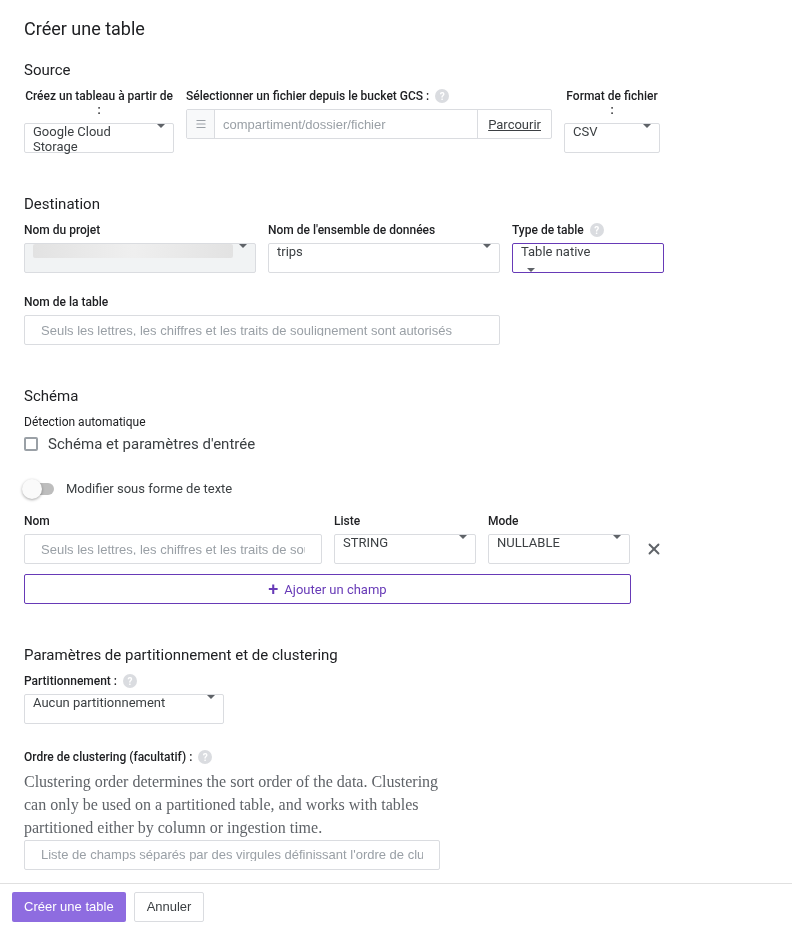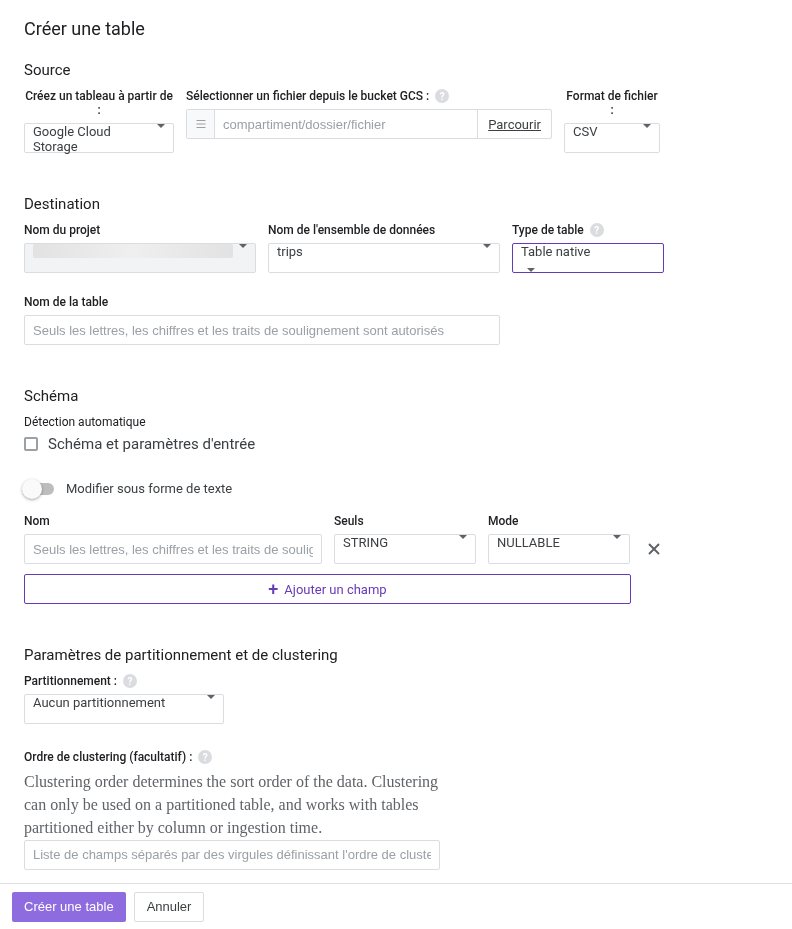--- a/index.html
+++ b/index.html
@@ -81,21 +81,21 @@
     margin-left: 6px;
   }
   .dropdown.highlighted {
     border: 1px solid #673ab7;
     flex-direction: column;
   }
   .dropdown .value {
     color: #3c4043;
   }
   .input {
-    padding: 0;
+    padding: 8px;
   }
   .input input {
     border: none;
     outline: none;
     width: 100%;
     height: 100%;
     padding: 0 8px;
     font-size: 13px;
     color: #3c4043;
     background: transparent;
@@ -368,21 +368,21 @@
   </div>
 
   <div class="schema-row">
     <div class="col" style="width:298px">
       <div class="label">Nom</div>
       <div class="input">
         <input type="text" placeholder="Seuls les lettres, les chiffres et les traits de soulignem" style="">
       </div>
     </div>
     <div class="col" style="width:142px">
-      <div class="label">Seuls</div>
+      <div class="label">Liste</div>
       <div class="dropdown">
         <span class="value">STRING</span>
         <span class="caret"></span>
       </div>
     </div>
     <div class="col" style="width:142px">
       <div class="label">Mode</div>
       <div class="dropdown">
         <span class="value">NULLABLE</span>
         <span class="caret"></span>

